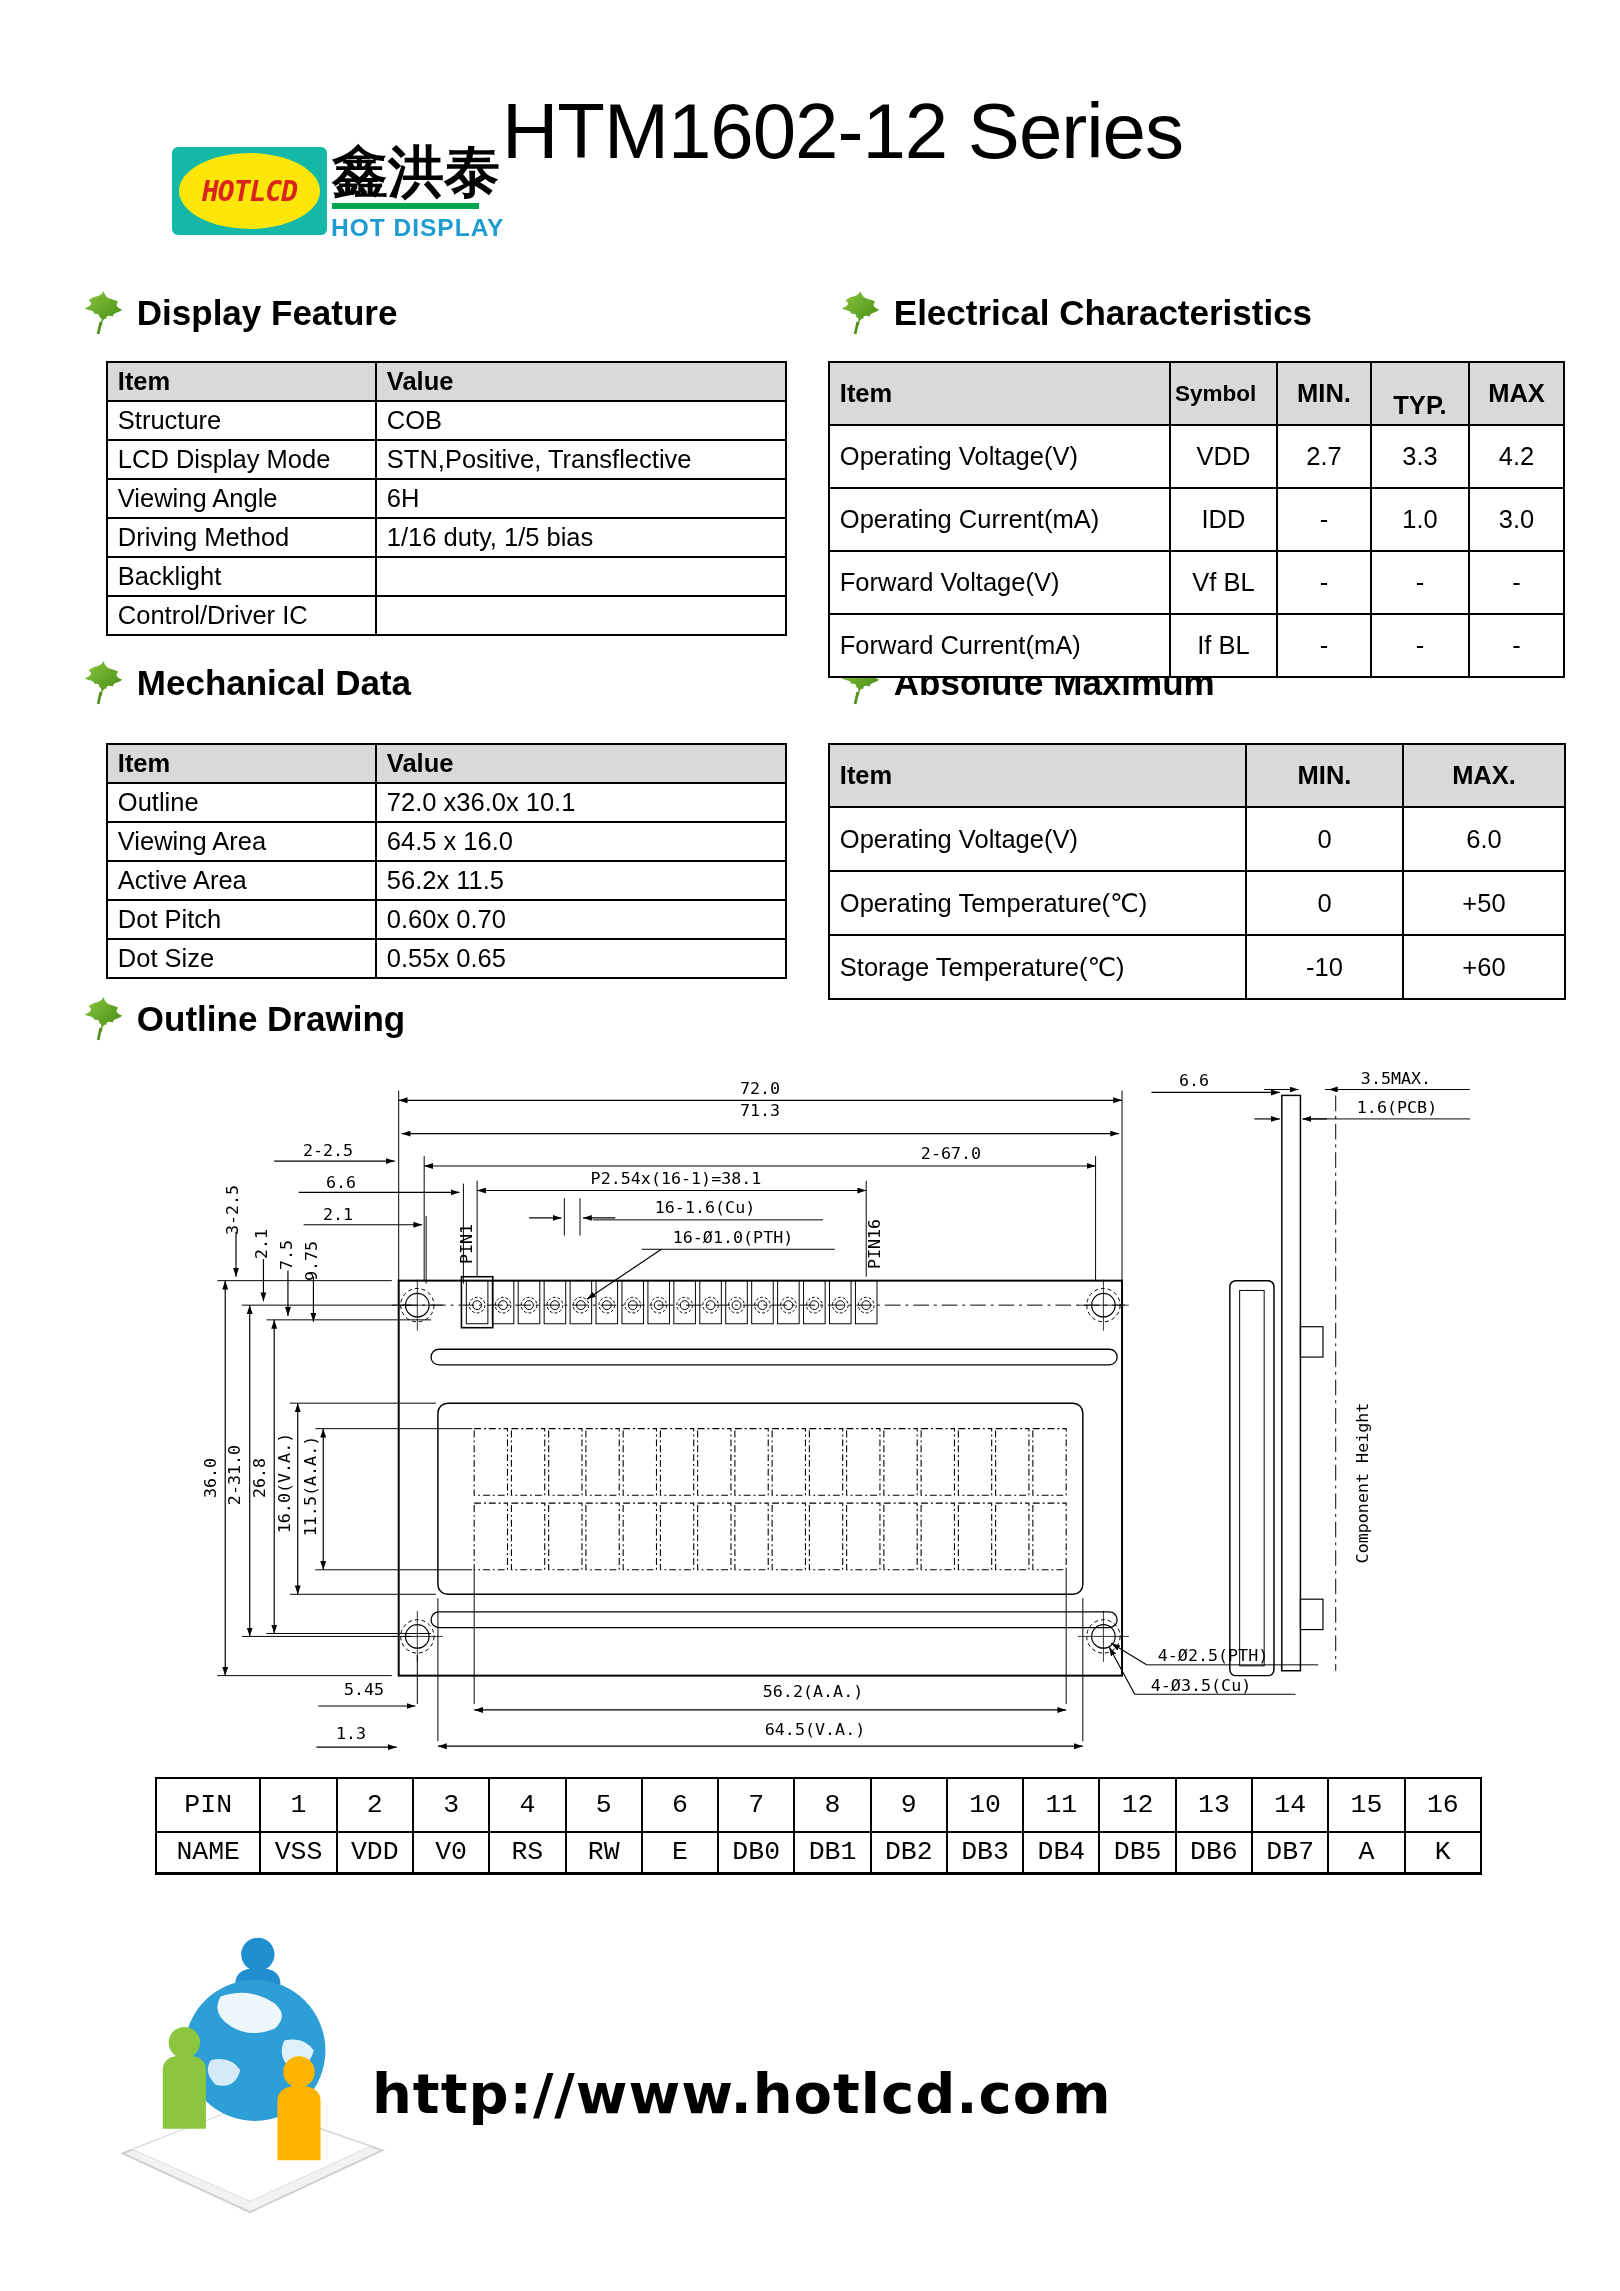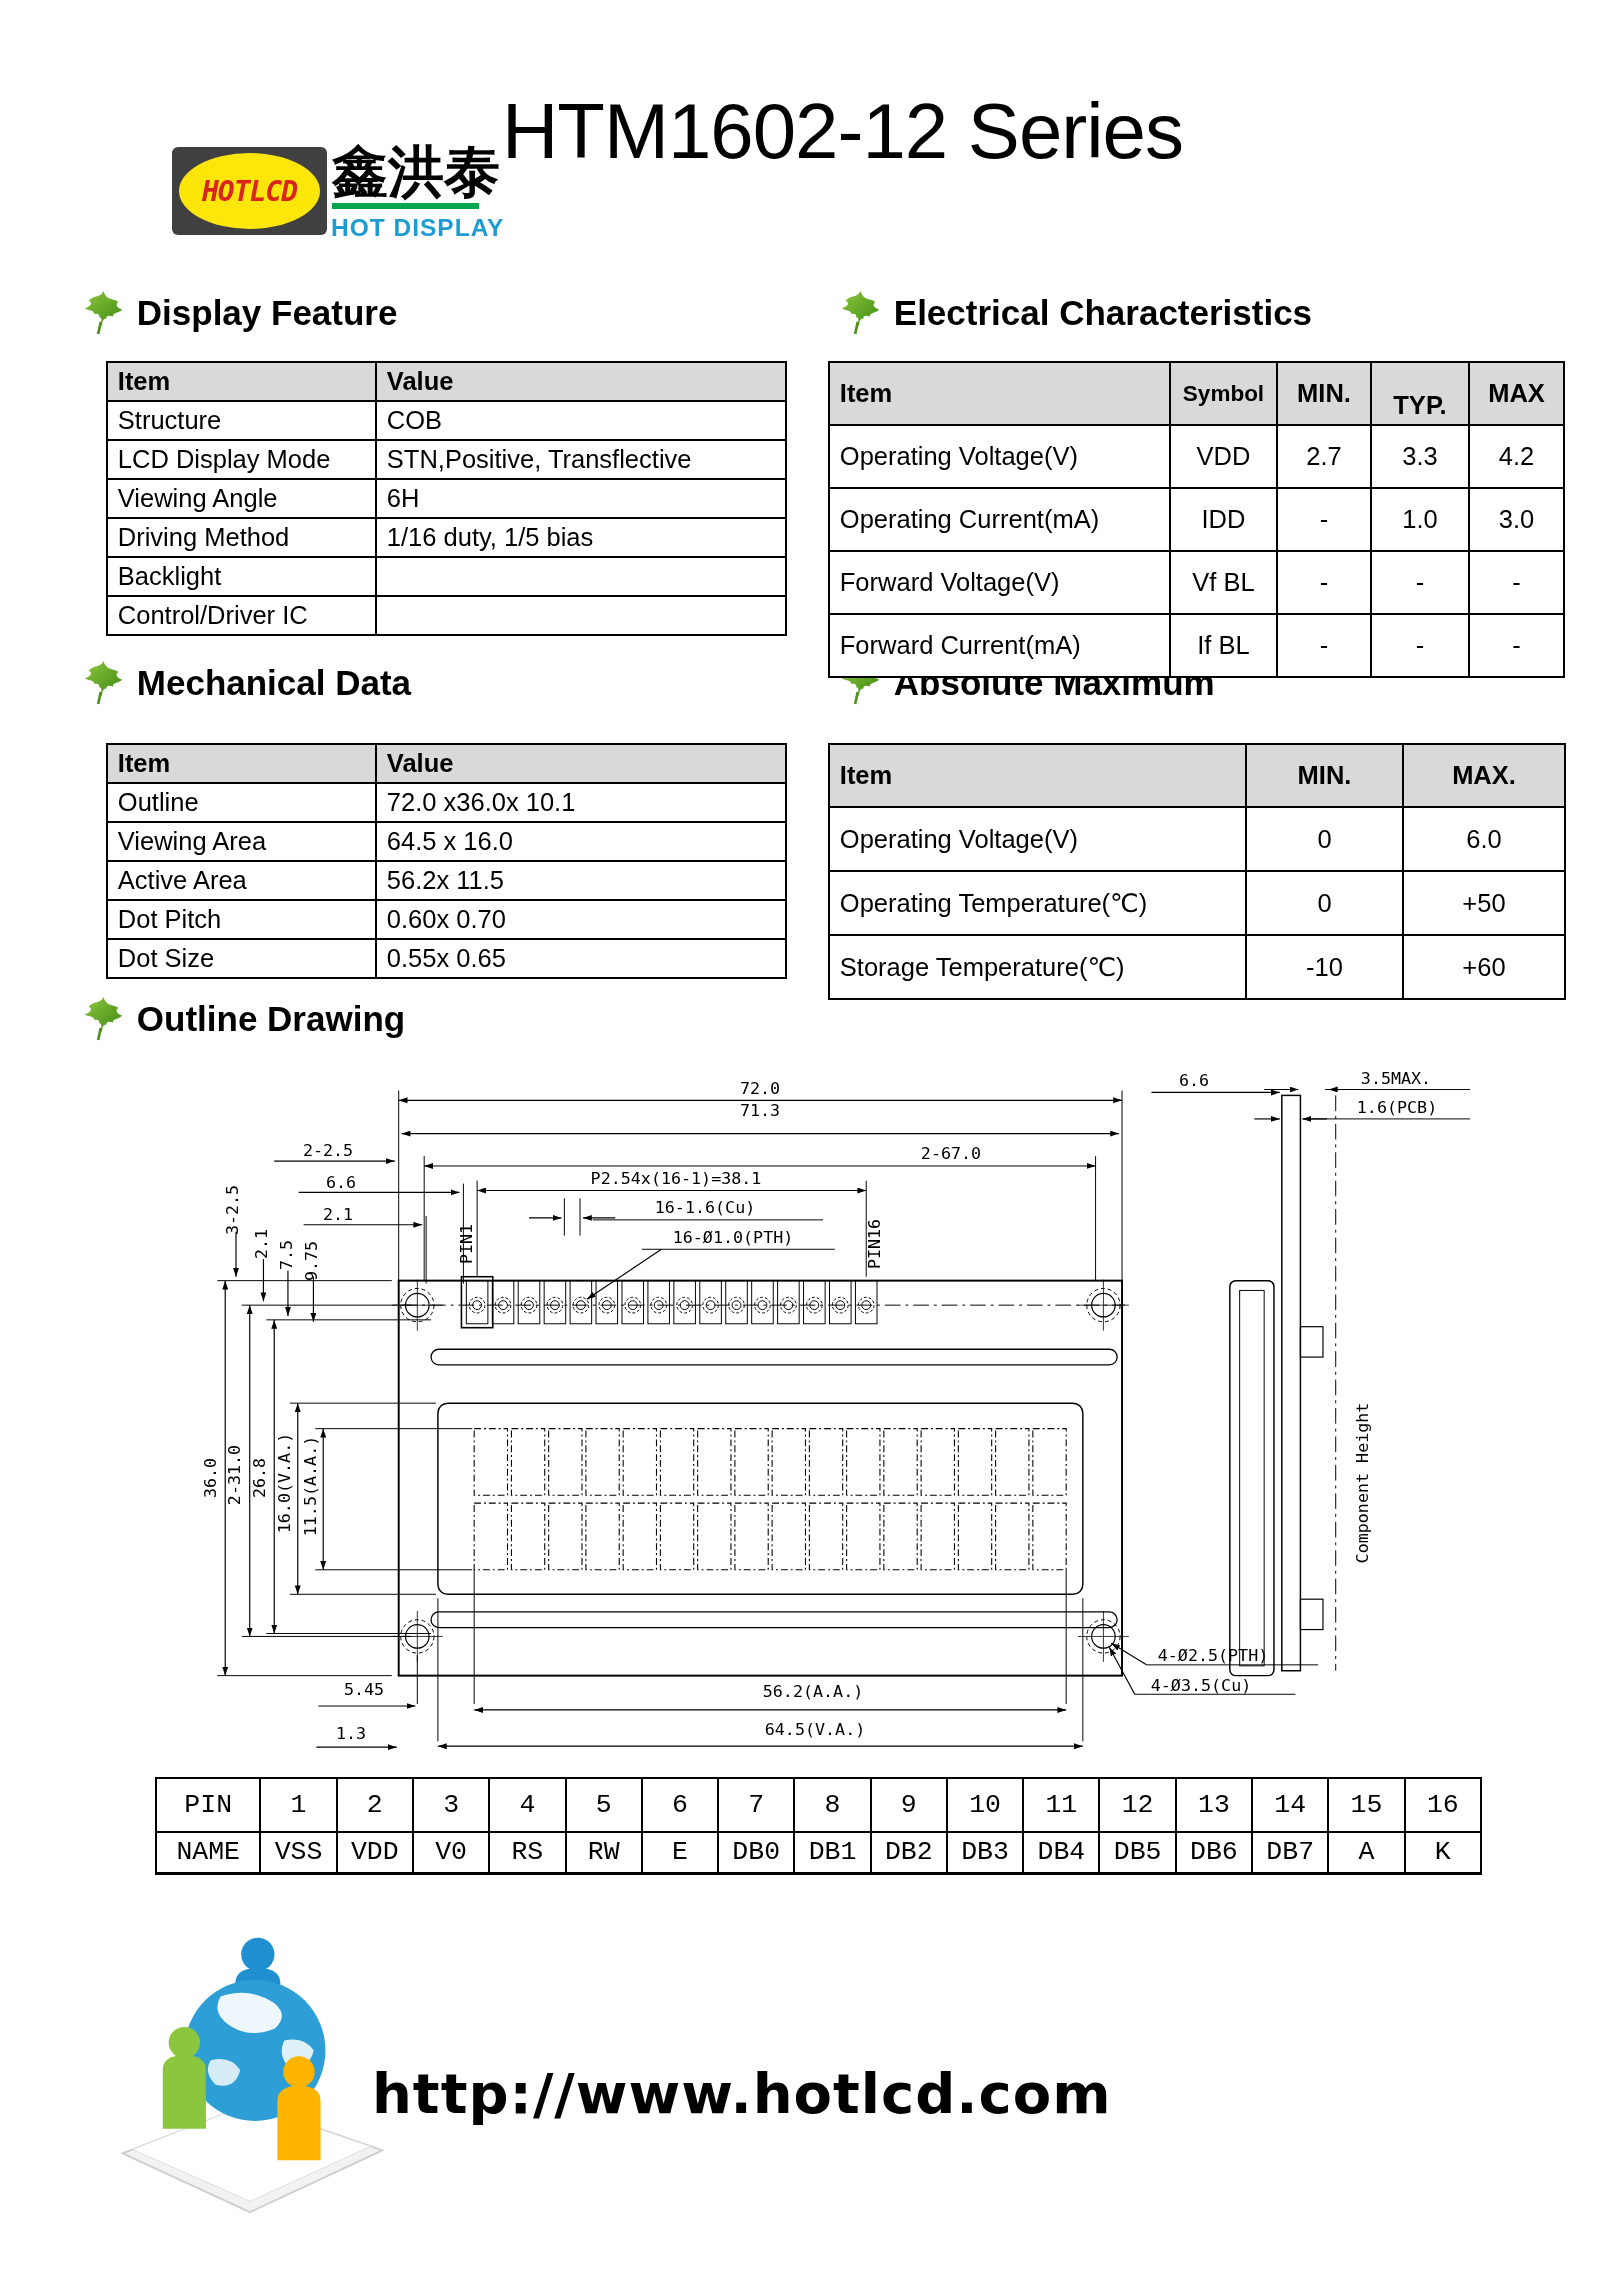--- a/index.html
+++ b/index.html
@@ -1,21 +1,21 @@
 <!DOCTYPE html>
 <html><head>
 <meta charset="utf-8">
 <style>
   html,body{margin:0;padding:0;background:#fff;}
   body{width:1620px;height:2292px;font-family:"Liberation Sans","DejaVu Sans",sans-serif;color:#000;}
   #page{position:relative;width:1620px;height:2292px;background:#fff;overflow:hidden;}
   .abs{position:absolute;}
 
   
-  .logo-badge{position:absolute;left:172px;top:147px;width:155px;height:88px;background:#404040;border-radius:5.9px;display:flex;align-items:center;justify-content:center;}
+  .logo-badge{position:absolute;left:172px;top:147px;width:155px;height:88px;background:#14b8a6;border-radius:5.9px;display:flex;align-items:center;justify-content:center;}
   .logo-ellipse{width:141px;height:76px;background:#ffe60a;border-radius:50%;display:flex;align-items:center;justify-content:center;}
   .logo-badge-text{font-family:"DejaVu Sans Mono",monospace;font-weight:bold;font-style:italic;font-size:28px;color:#d9251d;letter-spacing:-1px;}
   .logo-cn{position:absolute;left:332px;top:141px;font-size:56px;font-weight:700;line-height:1.1;font-family:"Liberation Sans","DejaVu Sans",sans-serif;}
   .logo-bar{position:absolute;left:332px;top:203px;width:147px;height:5.9px;background:#00a551;}
   .logo-sub{position:absolute;left:331px;top:214px;font-size:24.5px;font-weight:700;color:#1e9cd2;letter-spacing:1px;}
   .doc-title{position:absolute;left:502px;top:86px;font-size:78px;font-weight:400;letter-spacing:-1px;white-space:nowrap;}
 
   
   .sec-head{position:absolute;display:flex;align-items:center;gap:11.8px;}
   .sec-head .txt{font-size:35px;font-weight:700;white-space:nowrap;}
@@ -25,21 +25,21 @@
   
   table{border-collapse:collapse;table-layout:fixed;background:#fff;}
   td,th{border:2px solid #000;overflow:hidden;white-space:nowrap;font-size:25.5px;padding:0 0 0 9.8px;text-align:left;font-weight:400;vertical-align:middle;}
   th{background:#d9d9d9;font-weight:700;}
   .tc{text-align:center;padding:16px;}
   .t-df{position:absolute;left:106px;top:361px;width:678px;}
   .t-df tr{height:39px;}
   .t-ec{position:absolute;left:828px;top:361px;width:735px;}
   .t-ec tr.hd{height:45px;}
   .t-ec tr{height:56px;}
-  .t-ec th.sym{font-size:22.5px;text-align:center;padding:4px;}
+  .t-ec th.sym{font-size:22.5px;text-align:left;padding:4px;}
   .t-ec th.low{vertical-align:bottom;padding-bottom:3.9px;}
   .t-md{position:absolute;left:106px;top:743px;width:678px;}
   .t-md tr{height:39px;}
   .t-am{position:absolute;left:828px;top:743px;width:735px;}
   .t-am tr.hd{height:45px;}
   .t-am tr{height:64px;}
   .t-pin{position:absolute;left:155px;top:1777px;width:1327px;border-bottom:3.9px solid #000;font-family:"Liberation Mono","DejaVu Sans Mono",monospace;}
   .t-pin td{font-family:"Liberation Mono","DejaVu Sans Mono",monospace;text-align:center;padding:0;font-size:26.5px;}
   .t-pin tr.r1{height:54px;}
   .t-pin tr.r2{height:41px;margin-top:20px;}

